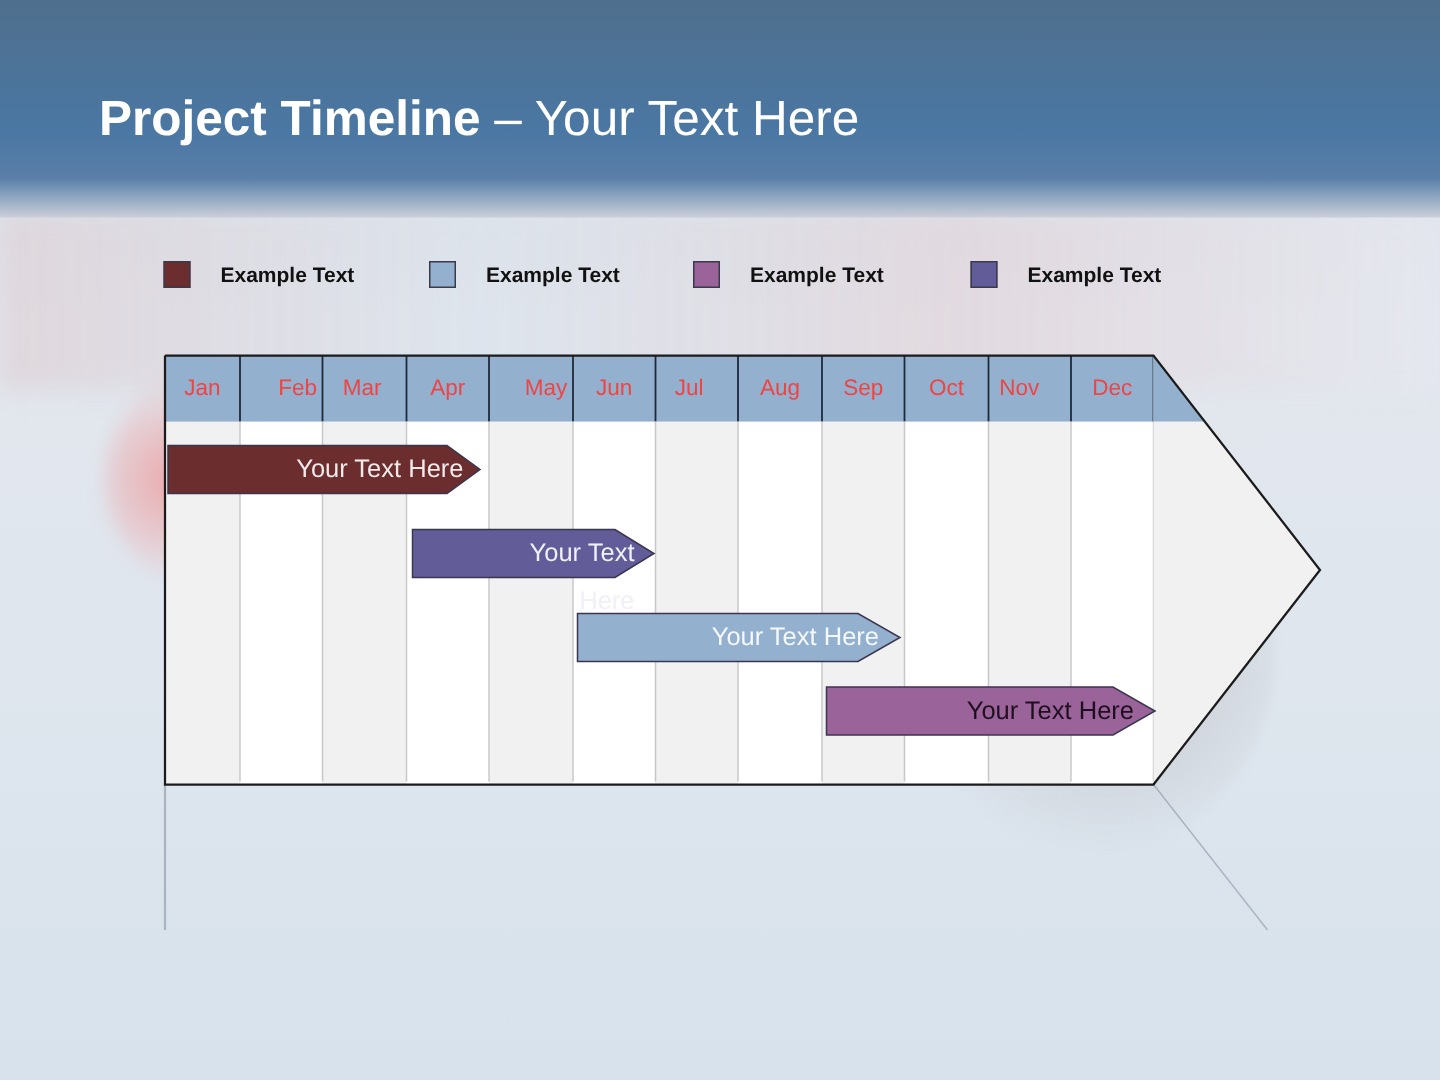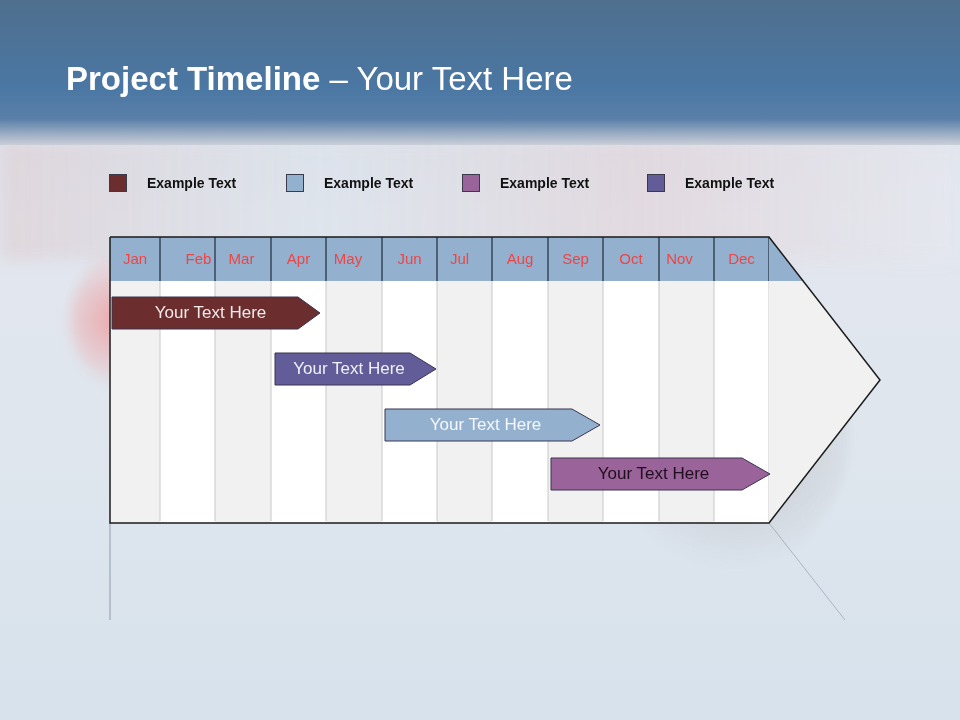--- a/index.html
+++ b/index.html
@@ -14,21 +14,21 @@
     background: linear-gradient(90deg, rgba(220,200,205,0.5), rgba(215,225,235,0.4), rgba(225,205,210,0.5), rgba(230,232,240,0.6)); filter:blur(8px); }
   .header { position:absolute; left:0; top:0; width:960px; height:145px;
     background: linear-gradient(180deg, #4f6f8d 0%, #4a77a3 60%, #5a7fa8 82%, rgba(200,205,215,0.9) 100%); }
   .title { position:absolute; left:66px; top:60px; color:#fff; font-size:33px; white-space:nowrap; }
   .title b { font-weight:bold; }
   .legend-item { position:absolute; top:174px; display:flex; align-items:center; }
   .swatch { width:18px; height:18px; box-sizing:border-box; border:1px solid #3a3a4a; margin-right:20px; }
   .legend-label { font-size:14px; font-weight:bold; color:#111; }
   .chart { position:absolute; left:0; top:0; width:960px; height:720px; }
   .month { position:absolute; top:237px; height:44px; line-height:44px; text-align:center; color:#ef4444; font-size:15px; }
-  .bar { position:absolute; height:32px; line-height:32px; font-size:17px; text-align:center; box-sizing:border-box; }
+  .bar { position:absolute; height:32px; line-height:32px; font-size:17px; text-align:right; box-sizing:border-box;padding-left:42px; }
 </style>
 </head>
 <body>
 
 <div class="bg-band"></div>
 <div class="bg-blob1"></div>
 <div class="bg-blob2"></div>
 
 <div class="header">
   <div class="title"><b>Project Timeline</b><span> – Your Text Here</span></div>
@@ -112,21 +112,21 @@
   <polygon points="769,237 803,281 769,281" fill="#93b1cf"></polygon>
 
   <polyline points="110,237 769,237 880,380 769,523 110,523 110,237" fill="none" stroke="#1b1b1b" stroke-width="1.5"></polyline>
 </svg>
 
 <div id="months">
   <div class="month" style="left: 110px; width: 50px;">Jan</div>
   <div class="month" style="left: 160px; width: 77px;">Feb</div>
   <div class="month" style="left: 203px; width: 77px;">Mar</div>
   <div class="month" style="left: 271px; width: 55px;">Apr</div>
-  <div class="month" style="left: 320px; width: 56px; border-radius: 18px;">May</div>
+  <div class="month" style="left: 336px; width: 56px; border-radius: 18px;">May</div>
   <div class="month" style="left: 382px; width: 55px;">Jun</div>
   <div class="month" style="left: 437px; width: 45px; border-radius: 17px;">Jul</div>
   <div class="month" style="left: 492px; width: 56px;">Aug</div>
   <div class="month" style="left: 548px; width: 55px; border-radius: 22px;">Sep</div>
   <div class="month" style="left: 603px; width: 56px;">Oct</div>
   <div class="month" style="left: 659px; width: 41px;">Nov</div>
   <div class="month" style="left: 714px; width: 55px;">Dec</div>
 </div>
 
 <svg class="chart" id="barsvg" width="960" height="720" viewBox="0 0 960 720">

